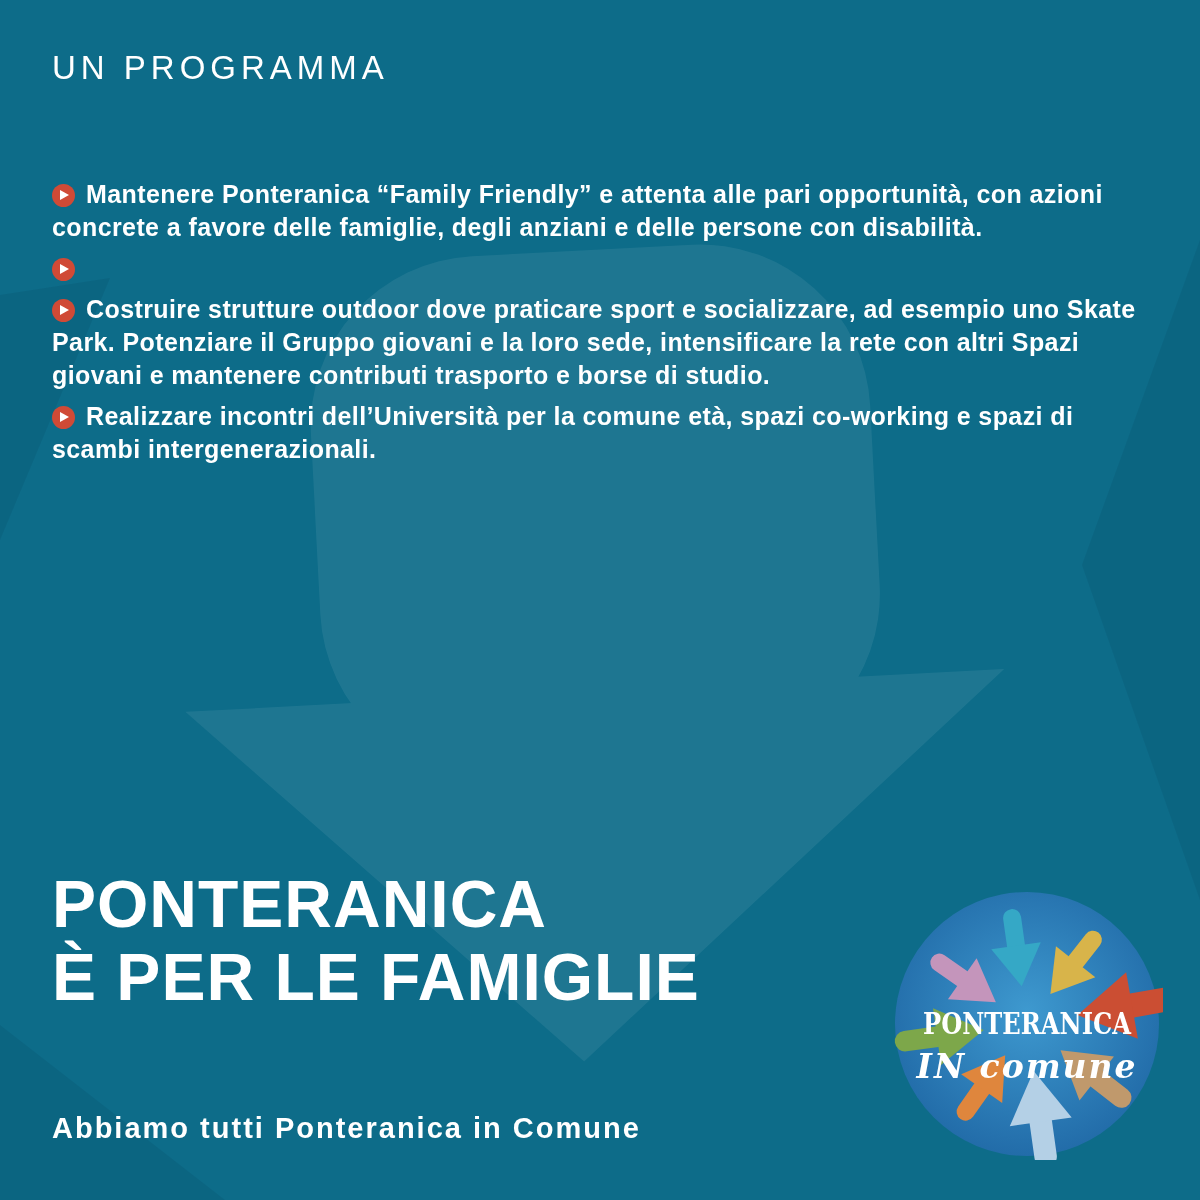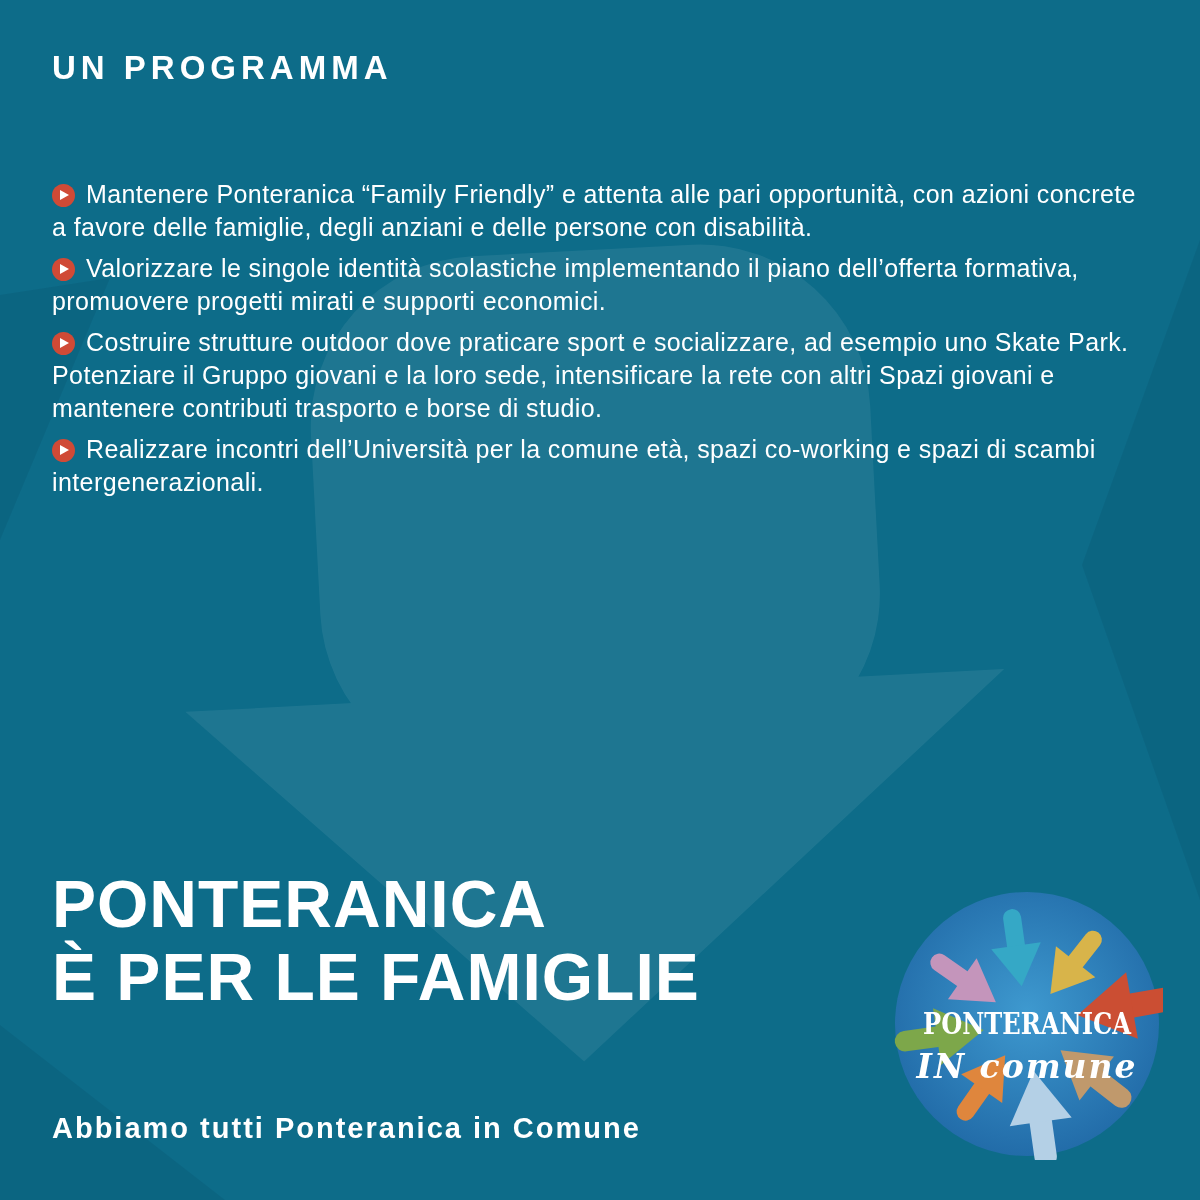--- a/index.html
+++ b/index.html
@@ -7,28 +7,28 @@
     width:1200px;height:1200px;position:relative;overflow:hidden;
     background:#0d6c89;
     font-family:"Liberation Sans", sans-serif;
     -webkit-font-smoothing:antialiased;
   }
   .layer{position:absolute;inset:0;}
   #watermark{z-index:0;}
   .content{position:absolute;z-index:1;color:#ffffff;}
   .headline{
     left:52px;top:46px;
-    font-size:33px;font-weight:bold;line-height:44px;letter-spacing:5px;
+    font-size:33px;font-weight:normal;line-height:44px;letter-spacing:5px;
   }
   .program-list{
     left:52px;top:178px;width:1098px;
     list-style:none;margin:0;padding:0;
   }
   .program-list li{
-    font-size:25px;font-weight:normal;line-height:33px;letter-spacing:0.4px;
+    font-size:25px;font-weight:bold;line-height:33px;letter-spacing:0.4px;
     margin:0 0 8px 0;
   }
   .bullet-icon{
     display:inline-block;width:23px;height:23px;border-radius:50%;
     background:#d04a36;position:relative;margin-right:11px;vertical-align:-4px;
   }
   .bullet-icon::after{
     content:"";position:absolute;left:8px;top:6px;
     border-left:9px solid #ffffff;
     border-top:5.5px solid transparent;border-bottom:5.5px solid transparent;
@@ -66,21 +66,21 @@
     <path d="M0,1025 L225,1200 L0,1200 Z"></path>
   </g>
 </svg>
 
 <div class="content headline">
   <div>UN PROGRAMMA</div>
 </div>
 
 <ul class="content program-list">
   <li><span class="bullet-icon"></span><span>Mantenere Ponteranica “Family Friendly” e attenta alle pari opportunità, con azioni concrete a favore delle famiglie, degli anziani e delle persone con disabilità.</span></li>
-  <li><span class="bullet-icon"></span><span>Valorizzare le singole identità scolastiche implementando il piano dell’offerta formativa, promuovere progetti mirati e supporti economici.</span></li>
+  <li><span class="bullet-icon"></span></li>
   <li><span class="bullet-icon"></span><span>Costruire strutture outdoor dove praticare sport e socializzare, ad esempio uno Skate Park. Potenziare il Gruppo giovani e la loro sede, intensificare la rete con altri Spazi giovani e mantenere contributi trasporto e borse di studio.</span></li>
   <li><span class="bullet-icon"></span><span>Realizzare incontri dell’Università per la comune età, spazi co-working e spazi di scambi intergenerazionali.</span></li>
 </ul>
 
 <div class="content section-title">
   <div>PONTERANICA</div>
   <div>È PER LE FAMIGLIE</div>
 </div>
 
 <div class="content slogan">Abbiamo tutti Ponteranica in Comune</div>

